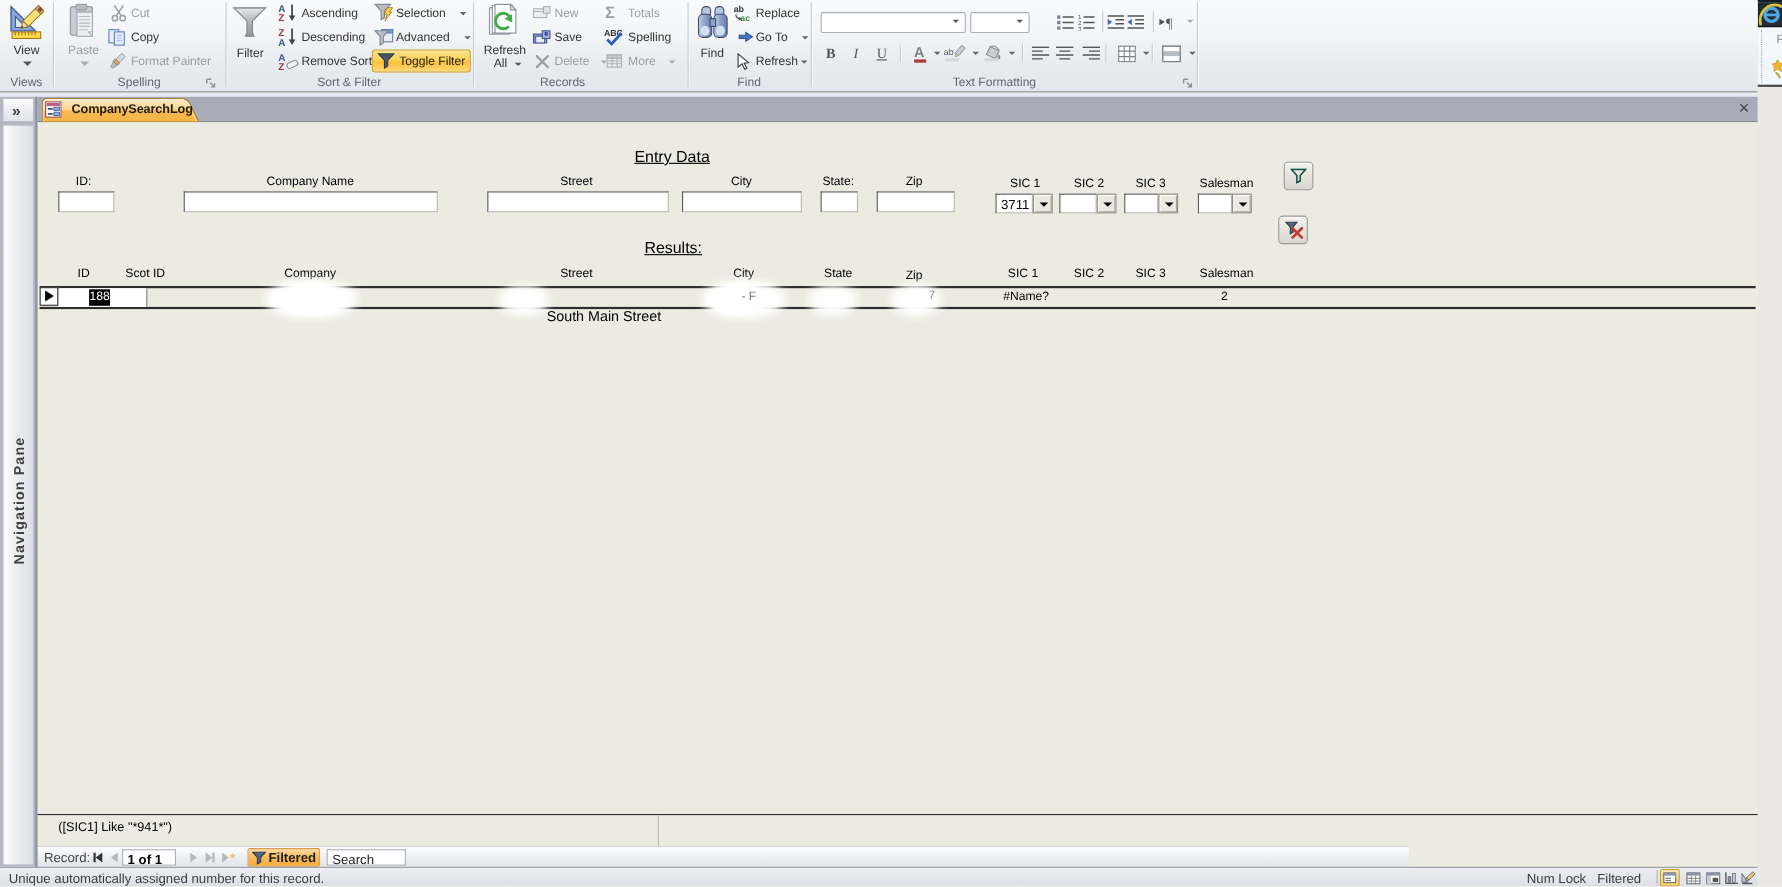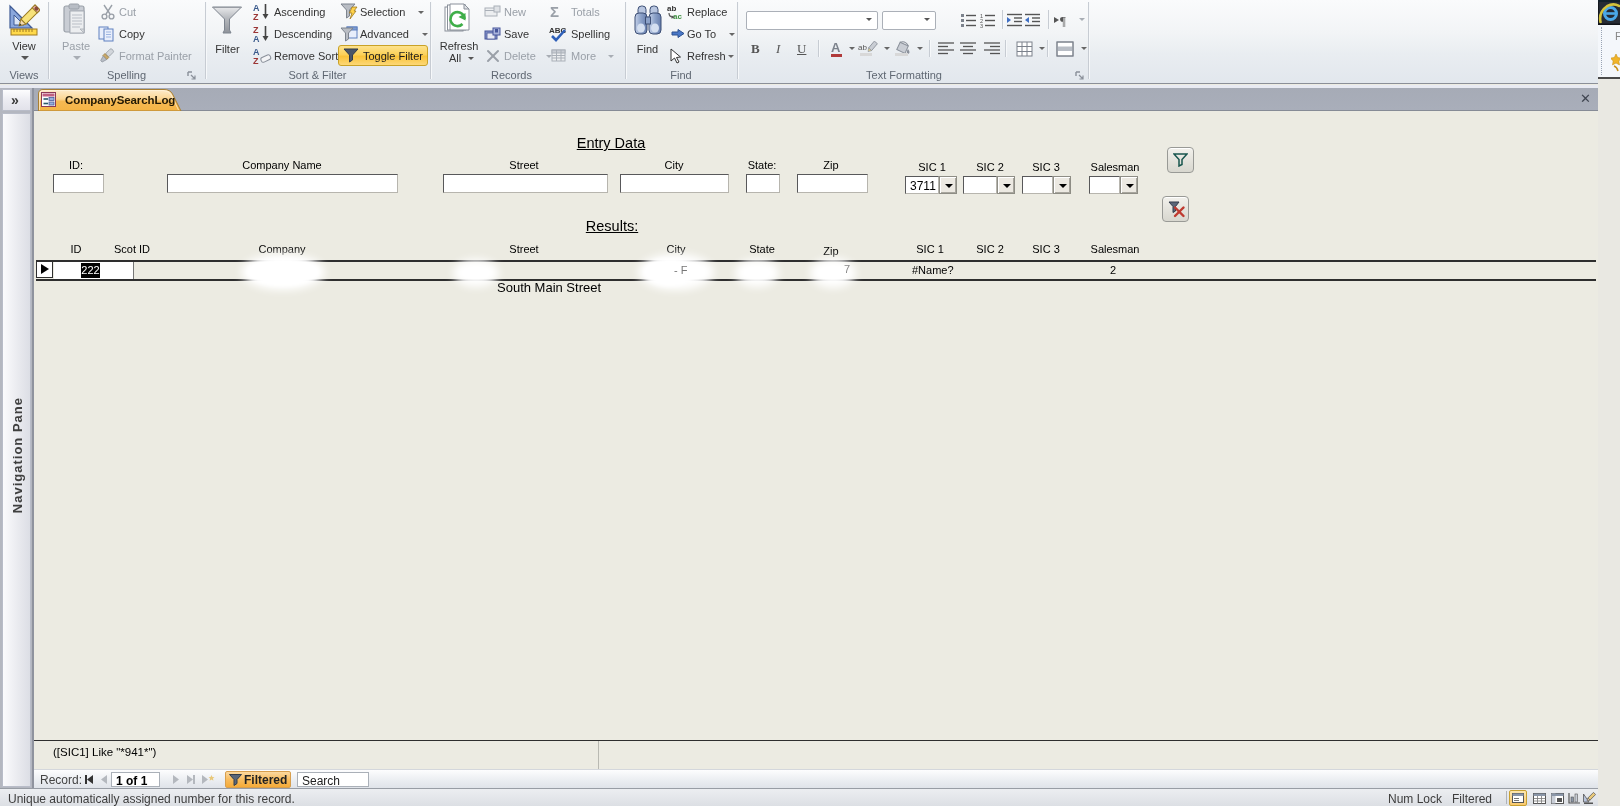--- a/index.html
+++ b/index.html
@@ -49,21 +49,21 @@
 .blur { position:absolute; background:#fff; border-radius:50%; filter:blur(4px); }
 
 
 #rowsel { position:absolute; left:5px; top:127px; width:17px; height:17px; background:#fff; border:1px solid #2e2e2e; }
 #rowsel:after { content:""; position:absolute; left:4px; top:2px; border-top:5px solid transparent; border-bottom:5px solid transparent; border-left:8px solid #000; }
 
 
 #ffooter { left:31px; top:740px; width:1567px; height:29px; background:#ECEBE2; border-top:1.5px solid #2e2e2e; }
 
 
-#recnav { left:31px; top:769px; width:1567px; height:19px;
+#recnav { left:31px; top:769px; width:1250px; height:19px;
   background:linear-gradient(#fdfdfe, #f0f2f5 40%, #dfe3e9 100%); border-top:1px solid #d4d7dc; }
 #recnav .t { position:absolute; top:3px; font-size:12px; color:#444; }
 
 
 #statusbar { left:0; top:788px; width:1598px; height:18px;
   background:linear-gradient(#eceef1, #dcdfe4); border-top:1px solid #989da5; }
 #statusbar .t { position:absolute; top:3px; font-size:12px; color:#3d3d3d; }
 
 
 #sliver { left:1598px; top:0; width:22px; height:806px; background:#e9e8e2; }
@@ -557,21 +557,21 @@
     <div class="flabel" style="left:800px; top:111px;">Zip</div>
     <div class="flabel" style="left:899px; top:109px;">SIC 1</div>
     <div class="flabel" style="left:959px; top:109px;">SIC 2</div>
     <div class="flabel" style="left:1015px; top:109px;">SIC 3</div>
     <div class="flabel" style="left:1084px; top:109px;">Salesman</div>
 
     <div class="hline" style="left:5px; top:126px; width:1560px; height:1.5px;"></div>
     <div class="hline" style="left:5px; top:145px; width:1560px; height:1.5px;"></div>
     <div id="rowsel"></div>
     <div class="abs" style="left:23px; top:128px; width:80px; height:17px; background:#fff; border-right:1px solid #777;"></div>
-    <div class="abs" style="left:50px; top:129px; width:19px; height:15px; background:#000; color:#fff; font-size:11px; text-align:center; line-height:15px;">222</div>
+    <div class="abs" style="left:50px; top:129px; width:19px; height:15px; background:#000; color:#fff; font-size:11px; text-align:center; line-height:15px;">188</div>
 
     <div class="abs" style="left:466px; top:146px; font-size:13px; color:#000;">South Main Street</div>
     <div class="abs" style="left:881px; top:130px; font-size:11px; color:#000;">#Name?</div>
     <div class="abs" style="left:1079px; top:130px; font-size:11px; color:#000;">2</div>
 
     <div class="blur" style="left:210px; top:120px; width:84px; height:36px;"></div>
     <div class="blur" style="left:216px; top:124px; width:72px; height:28px; filter:blur(2px);"></div>
     <div class="blur" style="left:422px; top:125px; width:46px; height:28px;"></div>
     <div class="blur" style="left:607px; top:120px; width:76px; height:36px;"></div>
     <div class="blur" style="left:613px; top:124px; width:50px; height:28px; filter:blur(2px);"></div>

